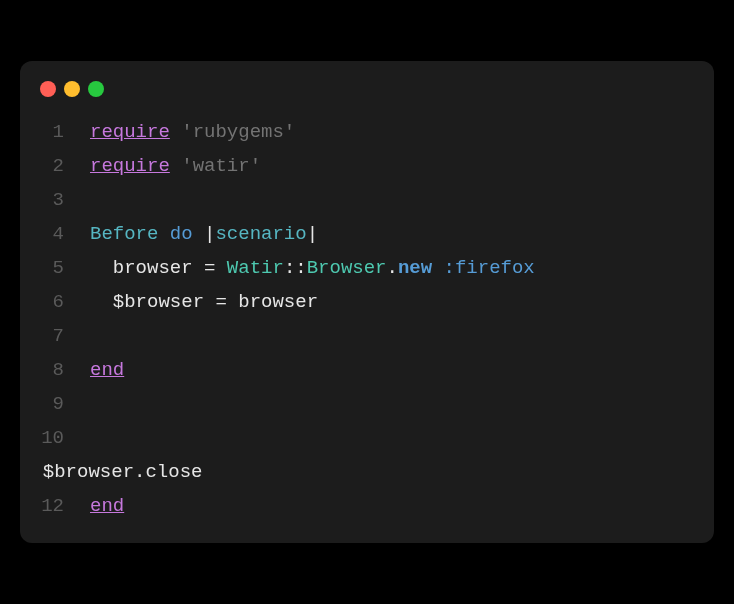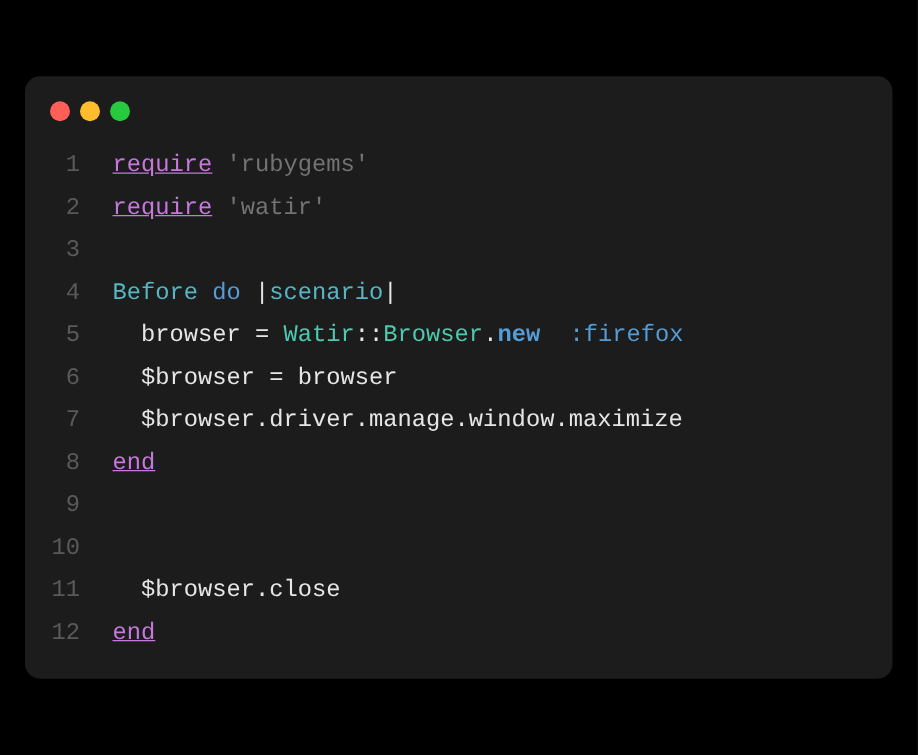--- a/index.html
+++ b/index.html
@@ -58,21 +58,21 @@
     .tok-string { color: #737373; }
     .tok-identifier { color: #56b6c2; }
     .tok-classname { color: #4ec9b0; }
     .tok-method { color: #e6e6e6; }
     .tok-do { color: #569cd6; text-align: center; }
     .tok-pipe { color: #e6e6e6; }
     .tok-var { color: #e6e6e6; }
     .tok-op { color: #e6e6e6; }
     .tok-punct { color: #e6e6e6; }
     .tok-new { color: #569cd6; font-weight: bold; }
-    .tok-symbol { color: #569cd6; margin-left: 12px; }
+    .tok-symbol { color: #569cd6; }
     .tok-global { color: #e6e6e6; text-align: right; }
   </style>
 </head>
 <body>
 
 <div class="window">
   <div class="titlebar">
     <div class="dot dot-red"></div>
     <div class="dot dot-yellow"></div>
     <div class="dot dot-green"></div>
@@ -104,39 +104,37 @@
       <div class="code"><span>  </span><span class="tok-var">browser</span><span> </span><span class="tok-op">=</span><span> </span><span class="tok-classname">Watir</span><span class="tok-punct">::</span><span class="tok-classname">Browser</span><span class="tok-punct">.</span><span class="tok-new">new</span><span> </span><span class="tok-symbol">:firefox</span></div>
     </div>
 
     <div class="line">
       <div class="gutter">6</div>
       <div class="code"><span>  </span><span class="tok-global">$browser</span><span> </span><span class="tok-op">=</span><span> </span><span class="tok-var">browser</span></div>
     </div>
 
     <div class="line">
       <div class="gutter">7</div>
-      <div class="code"><span>  </span><span class="tok-global">$browser</span><span class="tok-punct">.</span><span class="tok-method">driver</span><span class="tok-punct">.</span><span class="tok-method">manage</span><span class="tok-punct">.</span><span class="tok-method">window</span><span class="tok-punct">.</span><span class="tok-method">maximize</span></div>
     </div>
 
     <div class="line">
       <div class="gutter">8</div>
       <div class="code"><span class="tok-keyword">end</span></div>
     </div>
 
     <div class="line">
       <div class="gutter">9</div>
       <div class="code"></div>
     </div>
 
     <div class="line">
       <div class="gutter">10</div>
     </div>
 
     <div class="line">
-      <div class="gutter">11</div>
       <div class="code"><span>  </span><span class="tok-global">$browser</span><span class="tok-punct">.</span><span class="tok-method">close</span></div>
     </div>
 
     <div class="line">
       <div class="gutter">12</div>
       <div class="code"><span class="tok-keyword">end</span></div>
     </div>
 
 
   </div>

